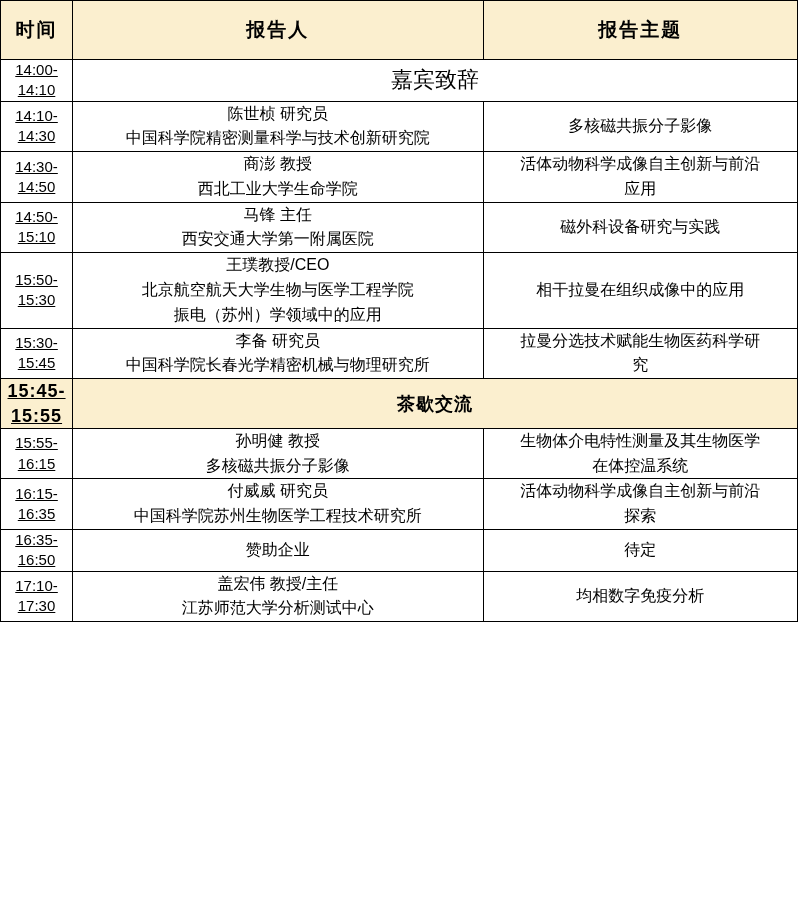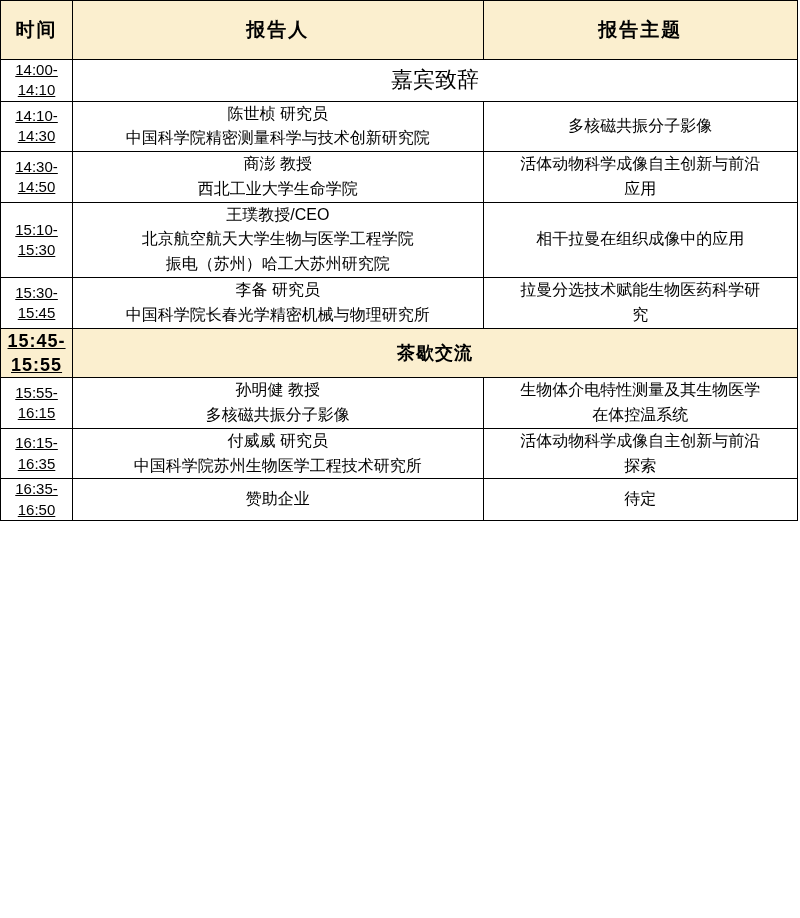--- a/index.html
+++ b/index.html
@@ -108,26 +108,37 @@
         <td class="speaker">
           <span class="line">商澎  教授</span>
           <span class="line">西北工业大学生命学院</span>
         </td>
         <td class="topic">
           <span class="line">活体动物科学成像自主创新与前沿</span>
           <span class="line">应用</span>
         </td>
       </tr>
       <tr>
-        <td class="time">15:10-
+        <td class="time">14:50-
+15:10</td>
+        <td class="speaker">
+          <span class="line">马锋  主任</span>
+          <span class="line">西安交通大学第一附属医院</span>
+        </td>
+        <td class="topic">
+          <span class="line">磁外科设备研究与实践</span>
+        </td>
+      </tr>
+      <tr>
+        <td class="time">15:50-
 15:30</td>
         <td class="speaker">
           <span class="line">王璞教授/CEO</span>
           <span class="line">北京航空航天大学生物与医学工程学院</span>
-          <span class="line">振电（苏州）哈工大苏州研究院</span>
+          <span class="line">振电（苏州）学领域中的应用</span>
         </td>
         <td class="topic">
           <span class="line">相干拉曼在组织成像中的应用</span>
         </td>
       </tr>
       <tr>
         <td class="time">15:30-
 15:45</td>
         <td class="speaker">
           <span class="line">李备  研究员</span>
@@ -168,16 +179,27 @@
         </td>
       </tr>
       <tr>
         <td class="time">16:35-
 16:50</td>
         <td class="speaker">
           <span class="line">赞助企业</span>
         </td>
         <td class="topic">
           <span class="line">待定</span>
+        </td>
+      </tr>
+      <tr>
+        <td class="time">17:10-
+17:30</td>
+        <td class="speaker">
+          <span class="line">盖宏伟  教授/主任</span>
+          <span class="line">江苏师范大学分析测试中心</span>
+        </td>
+        <td class="topic">
+          <span class="line">均相数字免疫分析</span>
         </td>
       </tr>
     </tbody>
 </table>
 
 </body></html>

